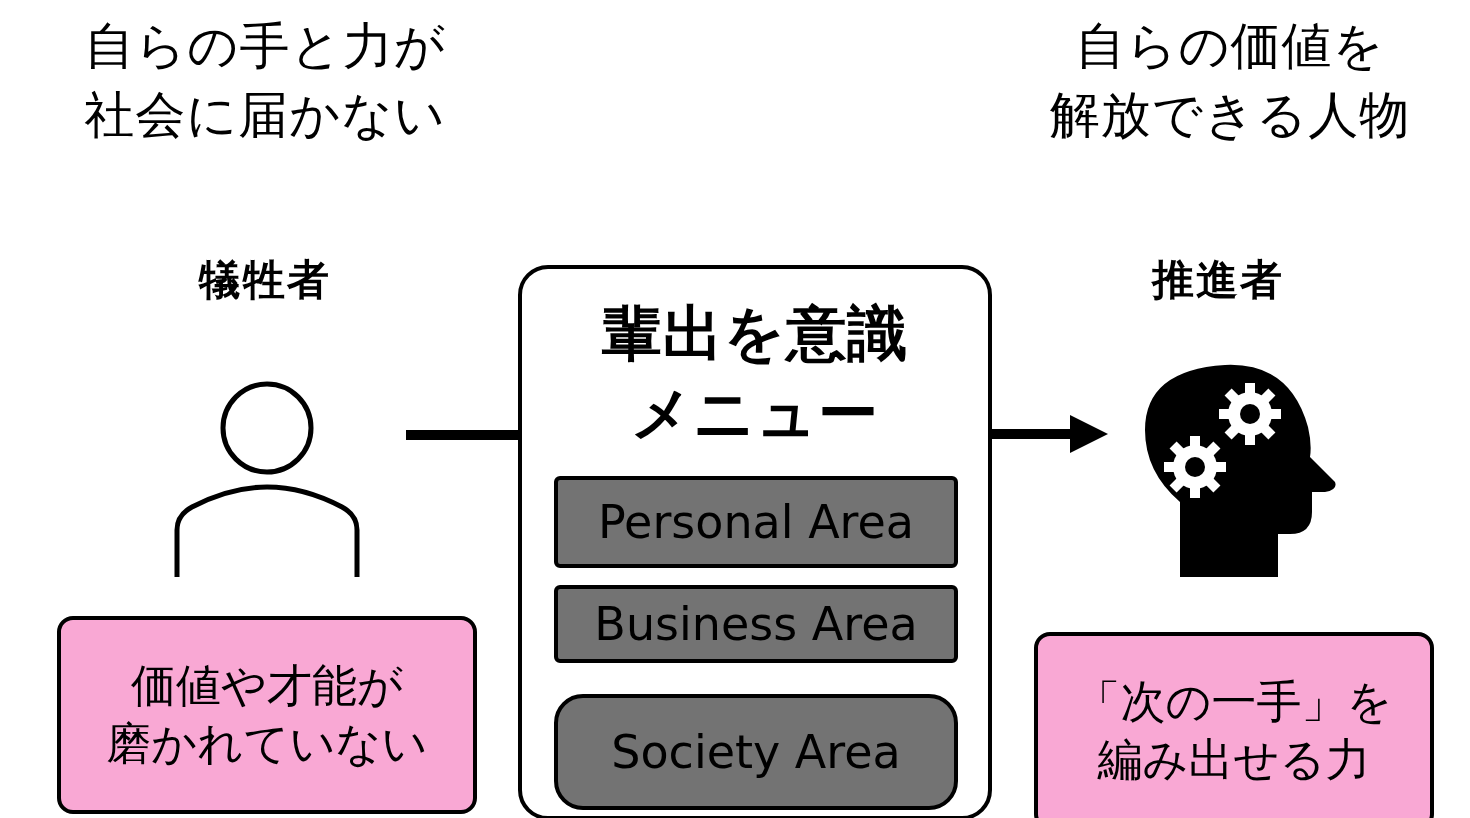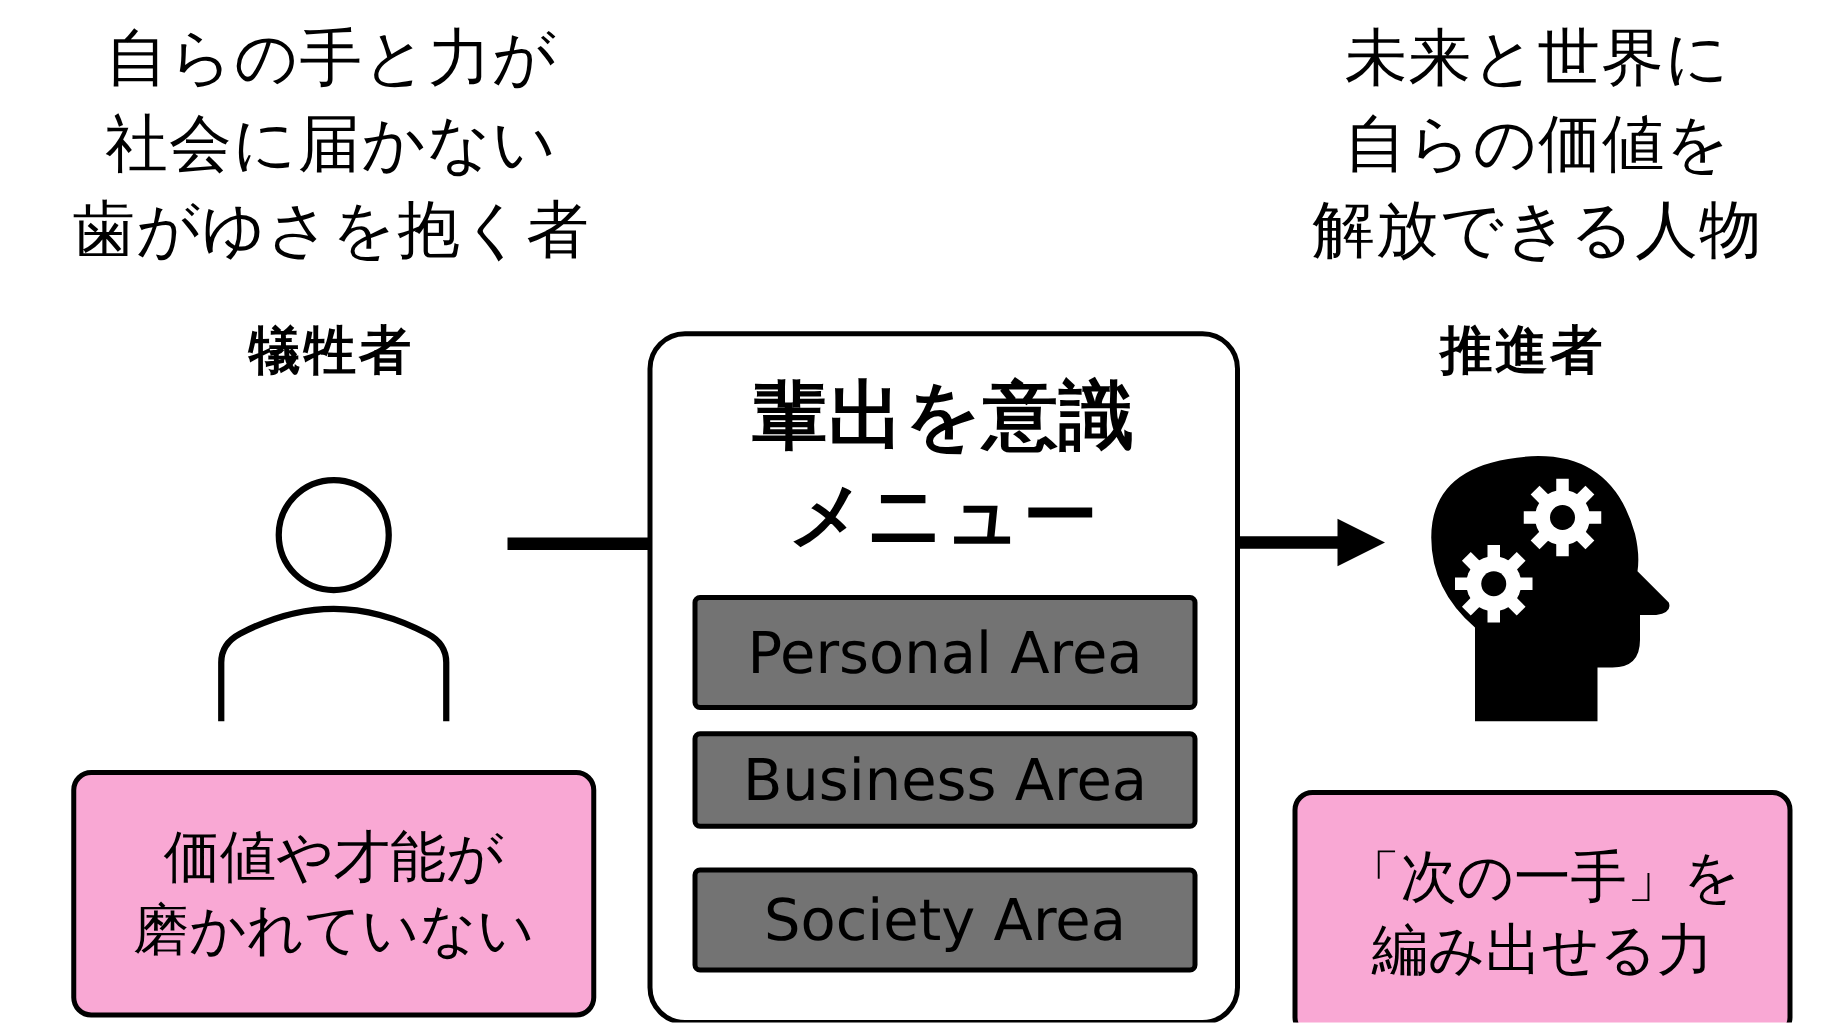--- a/index.html
+++ b/index.html
@@ -16,21 +16,20 @@
     .center-title { text-align: center; font-size: 60px; font-weight: bold; line-height: 80px; letter-spacing: 1px; }
     .menu-item { border: 4px solid #000; border-radius: 6px; background: #737373; box-sizing: border-box;
                  display: flex; align-items: center; justify-content: center; font-size: 46px; white-space: nowrap; }
   </style>
 </head>
 <body>
 
 <div class="abs desc" style="left:20px; top:12px; width:490px;">
   <div>自らの手と力が</div>
   <div>社会に届かない</div>
-  <div>歯がゆさを抱く者</div>
 </div>
 
 <div class="abs heading" style="left:100px; top:252px; width:330px;">犠牲者</div>
 
 <svg class="abs" style="left:160px; top:370px;" width="220" height="215" viewBox="0 0 220 215">
   <circle cx="107" cy="58" r="44" fill="none" stroke="#000" stroke-width="5"></circle>
   <path d="M17 207 L17 160 Q17 145 32 137 Q70 117 107 117 Q144 117 182 137 Q197 145 197 160 L197 207" fill="none" stroke="#000" stroke-width="5"></path>
 </svg>
 
 <div class="abs box box-text" style="left:57px; top:616px; width:420px; height:198px;">
@@ -46,31 +45,30 @@
     <div>メニュー</div>
   </div>
 </div>
 
 <div class="abs menu-item" style="left:554px; top:476px; width:404px; height:92px;">
   <span>Personal Area</span>
 </div>
 <div class="abs menu-item" style="left:554px; top:585px; width:404px; height:78px;">
   <span>Business Area</span>
 </div>
-<div class="abs menu-item" style="left:554px; top:694px; width:404px; height:84px;">
+<div class="abs menu-item" style="left:554px; top:694px; width:404px; height:116px;border-radius:29px;">
   <span>Society Area</span>
 </div>
 
 <svg class="abs" style="left:990px; top:410px;" width="120" height="50" viewBox="0 0 120 50">
   <rect x="0" y="19" width="82" height="10" fill="#000"></rect>
   <polygon points="80,5 118,24 80,43" fill="#000"></polygon>
 </svg>
 
 <div class="abs desc" style="left:1000px; top:12px; width:460px;">
-  <div>未来と世界に</div>
   <div>自らの価値を</div>
   <div>解放できる人物</div>
 </div>
 
 <div class="abs heading" style="left:1053px; top:252px; width:330px;">推進者</div>
 
 <svg class="abs" style="left:1140px; top:362px;" width="200" height="220" viewBox="0 0 200 220">
 
   <path d="M40 215 L40 140 Q5 110 5 68 Q5 8 85 3 Q150 0 168 65 Q172 82 170 95 L195 120 Q198 128 185 130 L172 130 L172 150 Q172 172 150 172 L138 172 L138 215 Z" fill="#000"></path>
 

